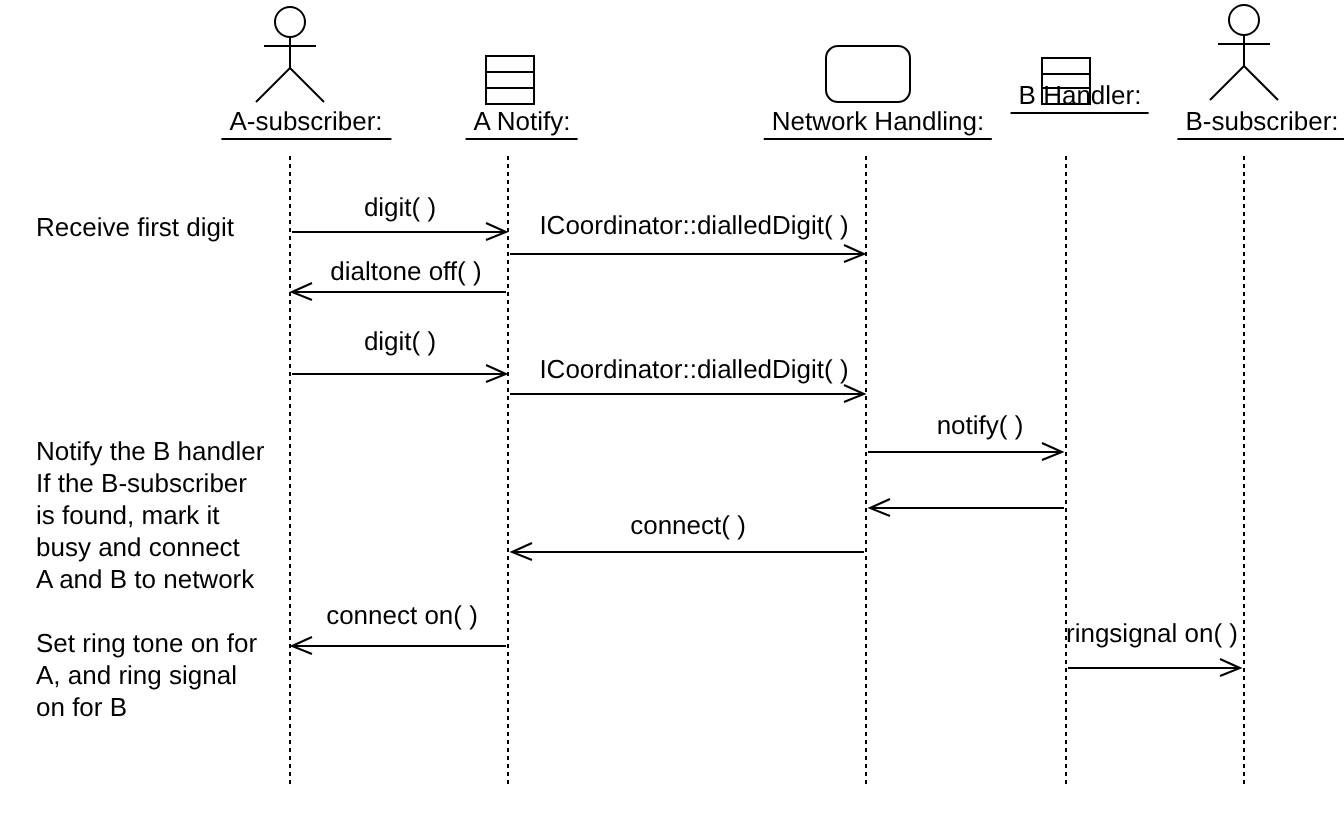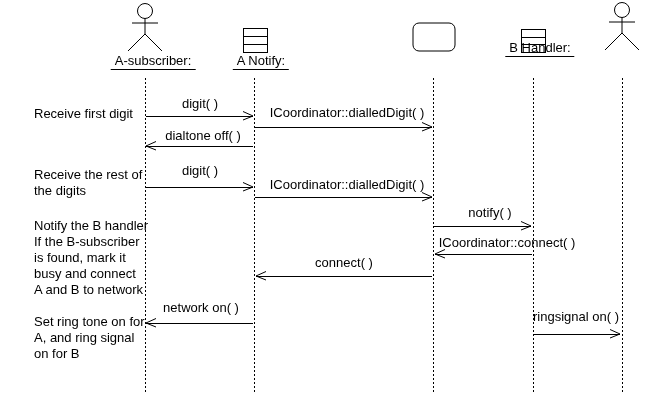--- a/index.html
+++ b/index.html
@@ -12,21 +12,21 @@
     position:absolute;transform:translateX(-50%);
     font-size:13px;line-height:13px;white-space:nowrap;
     border-bottom:1px solid #000;padding:0 4px 2px 4px;
   }
   .msg-label{
     position:absolute;transform:translateX(-50%);
     font-size:13px;line-height:13px;white-space:nowrap;
   }
   .ann{
     position:absolute;left:18px;
-    font-size:13px;line-height:16px;white-space:pre-line;margin-left:16px;
+    font-size:13px;line-height:16px;white-space:pre-line;
   }
 </style>
 </head>
 <body>
 
 <div class="canvas">
 
   <svg width="672" height="417" viewBox="0 0 672 417" stroke="#000" stroke-width="1" fill="none">
 
     <g stroke-dasharray="2,2" shape-rendering="crispEdges">
@@ -106,36 +106,35 @@
       </g>
       <g>
         <line x1="534" y1="334" x2="620" y2="334" shape-rendering="crispEdges"></line>
         <path d="M610 329.5 L620 334 L610 338"></path>
       </g>
     </g>
   </svg>
 
   <div class="p-label" style="left:153px;top:54px">A-subscriber:</div>
   <div class="p-label" style="left:261px;top:54px">A Notify:</div>
+  <div class="p-label" style="left:439px;top:54px">Network Handling:</div>
   <div class="p-label" style="left:540px;top:41px">B Handler:</div>
+  <div class="p-label" style="left:631px;top:54px">B-subscriber:</div>
 
   <div class="msg-label" style="left:200px;top:97px">digit( )</div>
   <div class="msg-label" style="left:347px;top:106px">ICoordinator::dialledDigit( )</div>
   <div class="msg-label" style="left:203px;top:129px">dialtone off( )</div>
   <div class="msg-label" style="left:200px;top:164px">digit( )</div>
   <div class="msg-label" style="left:347px;top:178px">ICoordinator::dialledDigit( )</div>
   <div class="msg-label" style="left:490px;top:206px">notify( )</div>
-  <div class="msg-label" style="left:507px;top:236px">ICoordinator::connect( )</div>
   <div class="msg-label" style="left:344px;top:256px">connect( )</div>
-  <div class="msg-label" style="left:201px;top:301px">network on( )</div>
+  <div class="msg-label" style="left:201px;top:301px">connect on( )</div>
   <div class="msg-label" style="left:576px;top:310px">ringsignal on( )</div>
 
   <div class="ann" style="top:106px">Receive first digit</div>
-  <div class="ann" style="top:167px">Receive the rest of
-the digits</div>
   <div class="ann" style="top:314px">Set ring tone on for
 A, and ring signal
 on for B</div>
   <div class="ann" style="top:218px">Notify the B handler
 If the B-subscriber
 is found, mark it
 busy and connect
 A and B to network</div>
 
 </div>

